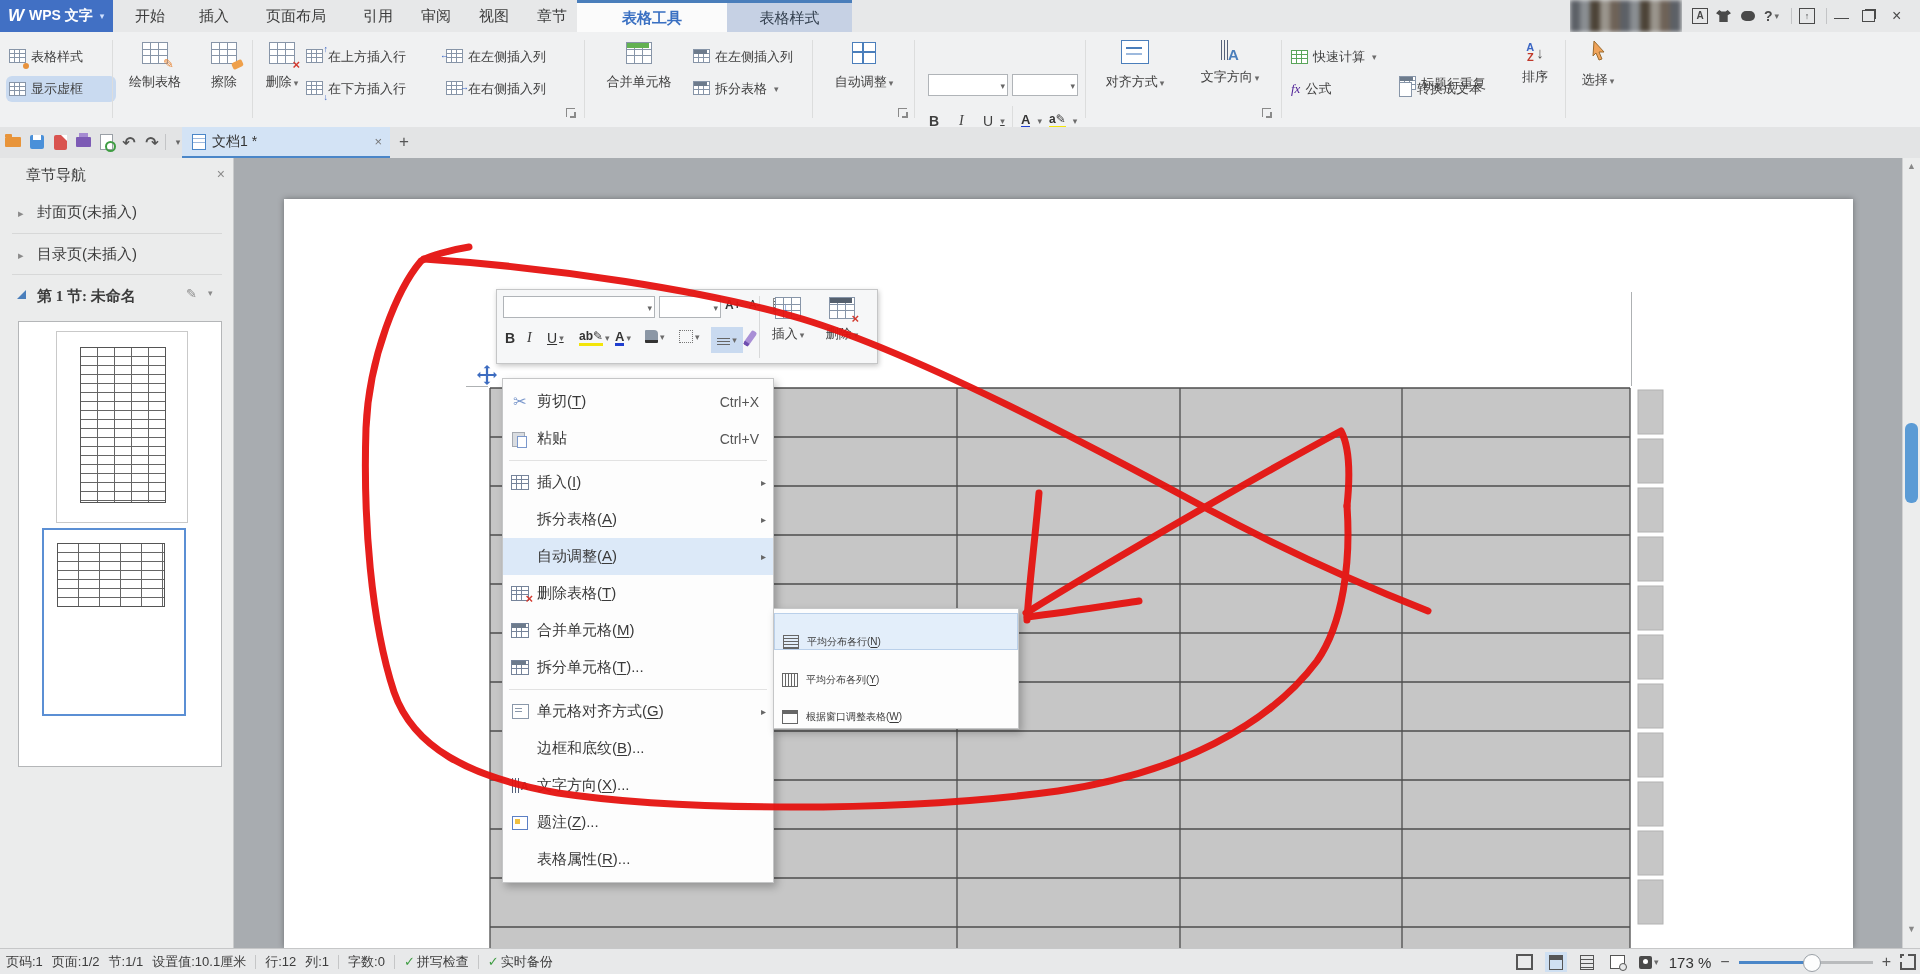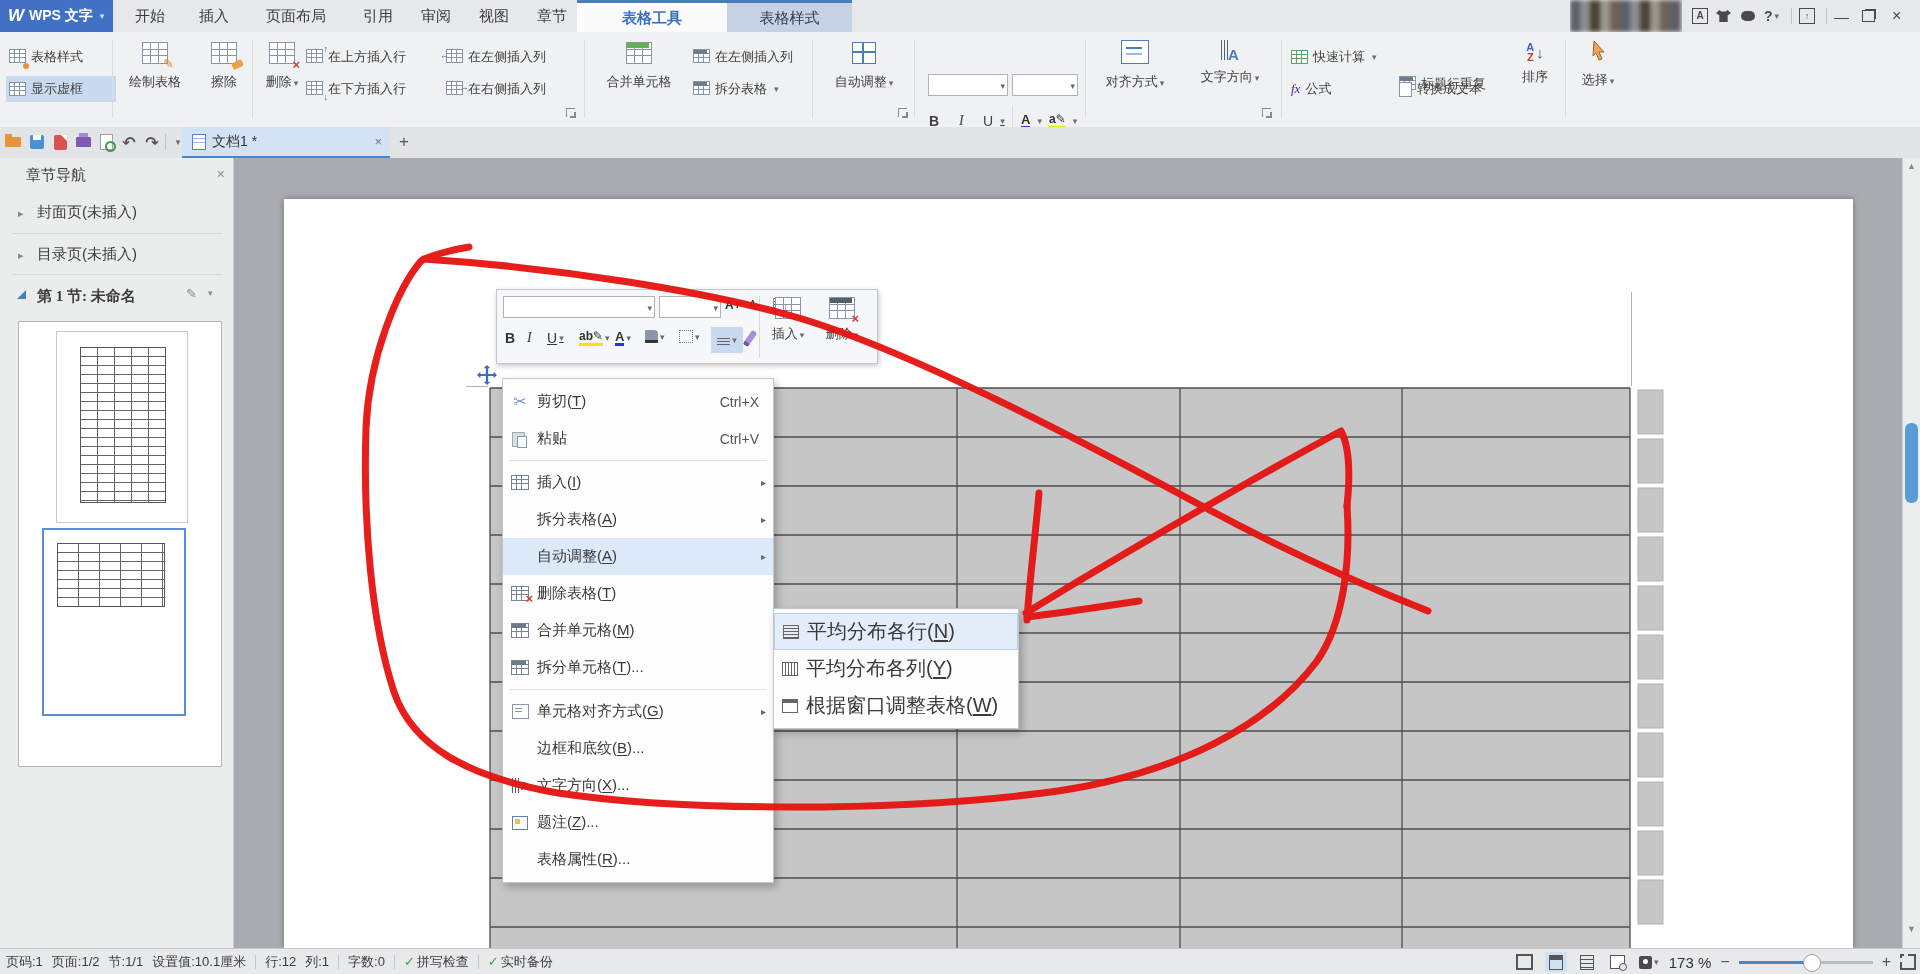--- a/index.html
+++ b/index.html
@@ -117,21 +117,21 @@
   
   #ctxmenu{left:502px;top:378px;width:272px;background:#fdfdfd;border:1px solid #c5c6c7;box-shadow:3px 4px 8px rgba(0,0,0,.25);z-index:30;padding:4px 0;box-sizing:border-box;}
   .mi{position:relative;height:37px;display:flex;align-items:center;font-size:15px;color:#3a3a3a;}
   .mi .mic{width:34px;display:flex;justify-content:center;align-items:center;flex:none;}
   .mi .mil{flex:1;white-space:nowrap;}
   .mi .mis{margin-right:14px;color:#555;font-size:14px;}
   .mi .mia{position:absolute;right:7px;color:#666;font-size:10px;}
   .mi.hlrow{background:#dce9f8;}
   .msep{height:1px;background:#e2e2e2;margin:3px 6px;}
   #submenu{left:773px;top:608px;width:246px;background:#fdfdfd;border:1px solid #c5c6c7;box-shadow:3px 4px 8px rgba(0,0,0,.25);z-index:31;padding:4px 0;box-sizing:border-box;}
-  .smi{height:37px;display:flex;align-items:center;font-size:20px;color:#3a3a3a;box-sizing:border-box;}
+  .smi{height:37px;display:flex;align-items:flex-end;font-size:10px;color:#3a3a3a;box-sizing:border-box;}
   .smi .mic{width:32px;display:flex;justify-content:center;flex:none;}
   .smi.hlrow{background:#e3eefa;border:1px solid #bad0ea;}
   u{text-underline-offset:2px;}
   
   .ic{width:18px;height:16px;position:relative;display:inline-block;}
   .ic-copy::before{content:"";position:absolute;left:1px;top:0;width:9px;height:11px;border:1px solid #7b98cc;background:#fff;}
   .ic-copy::after{content:"";position:absolute;left:5px;top:4px;width:9px;height:11px;border:1px solid #7b98cc;background:#e8f0fb;}
   .ic-cut{color:#7b98cc;font-size:16px;line-height:16px;width:auto;}
   .ic-paste::before{content:"";position:absolute;left:1px;top:1px;width:11px;height:13px;border:1px solid #a4a9b0;background:#d9dce0;}
   .ic-paste::after{content:"";position:absolute;left:6px;top:5px;width:8px;height:10px;border:1px solid #7b98cc;background:#fff;}
@@ -222,21 +222,21 @@
       <span style="width:11px;height:10px;border:1px solid #4a4a4a;box-shadow:2px -2px 0 -1px #4a4a4a;"></span>
     </div>
   <div class="titico" style="left:1892px;font-size:16px;">×</div>
 </div>
 
 <div class="abs" id="ribbon">
   <div class="rsm" style="left:6px;top:12px;width:104px;">
     <span class="iw"><span class="tg"></span><span class="ov" style="right:-3px;bottom:-3px;width:6px;height:6px;border-radius:50%;background:#e8923c;"></span></span>
     <span>表格样式</span>
   </div>
-  <div class="rsm hl" style="left:6px;top:44px;width:104px;">
+  <div class="rsm hl" style="left:6px;top:44px;width:104px;border-radius:6px;">
     <span class="tg"></span>
     <span>显示虚框</span>
   </div>
   <div class="rvline" style="left:112px;"></div>
   <div class="rlg" style="left:115px;top:10px;width:80px;">
     <span class="iw"><span class="tglg"></span><span class="ov" style="right:-6px;bottom:-3px;color:#e8883a;font-size:13px;">✎</span></span>
     <div class="lbl">绘制表格</div>
   </div>
   <div class="rlg" style="left:199px;top:10px;width:50px;">
     <span class="iw"><span class="tglg"></span><span class="ov" style="right:-6px;bottom:-3px;"><span class="eraser"></span></span></span>

